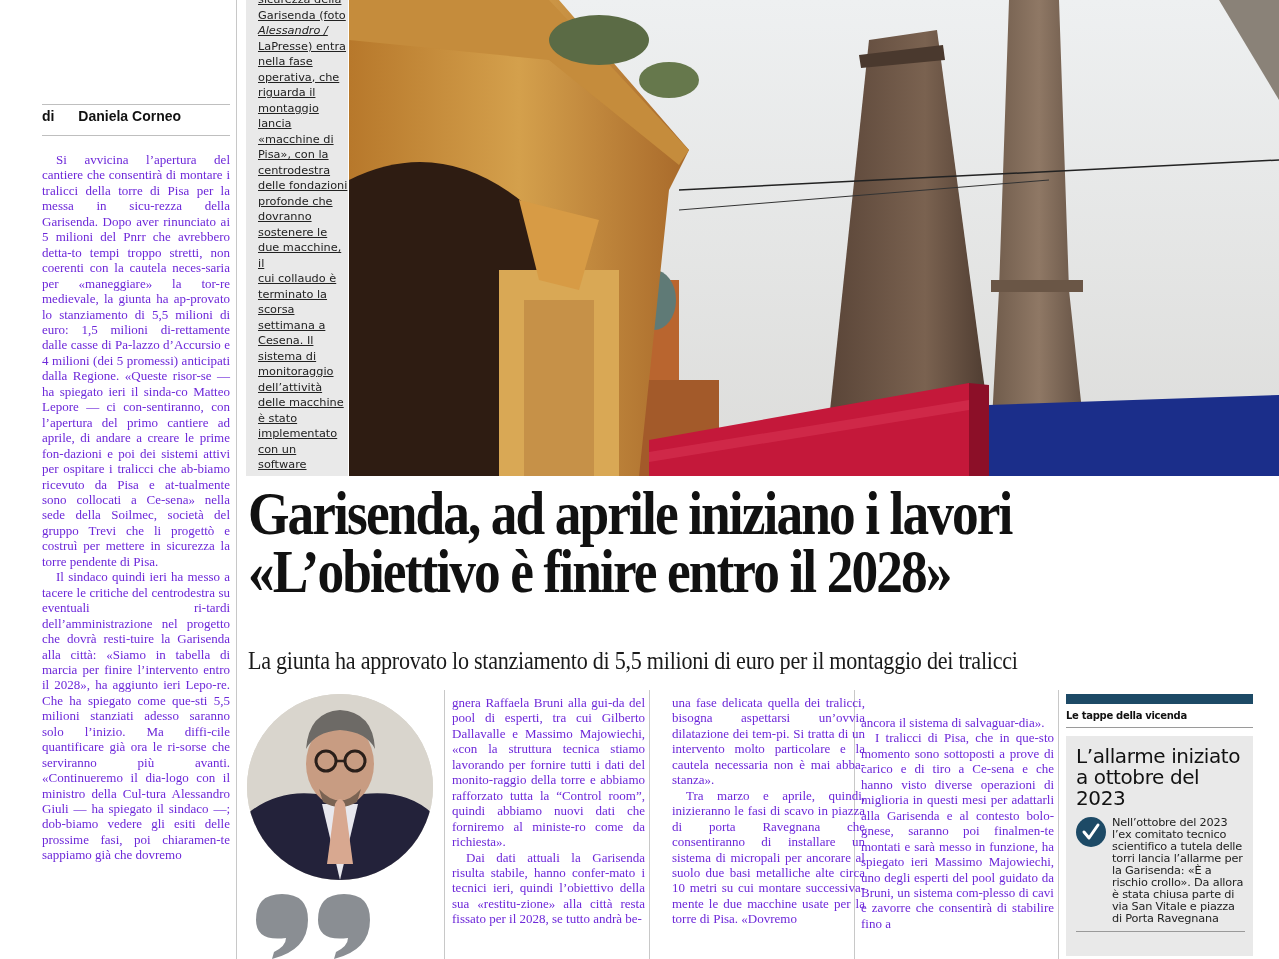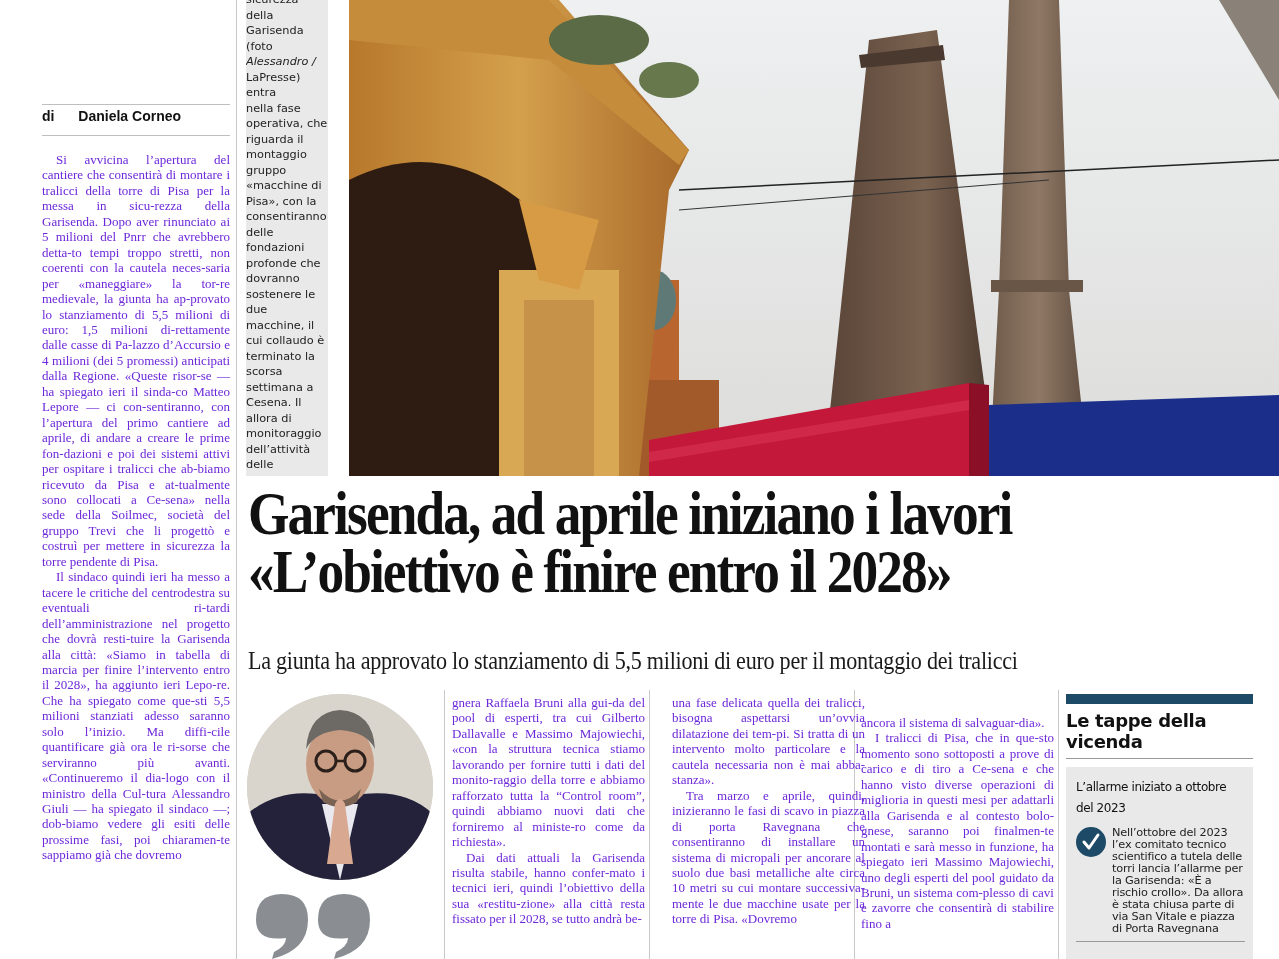--- a/index.html
+++ b/index.html
@@ -10,21 +10,21 @@
   .byline .pre { font-weight: bold; }
   .byline .name { font-weight: bold; padding-left: 20px; }
   .byline-rule-bot { position: absolute; left: 42px; top: 135px; width: 188px; border-top: 1px solid #bfbfbf; }
   .body-text { font-family: Liberation Serif, serif; font-size: 13px; line-height: 15.45px; text-align: justify; color: #6d28d9; hyphens: manual; }
   .body-text p { text-indent: 14px; }
   .left-body { position: absolute; left: 42px; top: 152px; width: 188px; }
 
   .col-divider { position: absolute; top: 0; bottom: 0; border-left: 1px solid #c8c8c8; }
 
   
-  .caption { position: absolute; left: 246px; top: 0; width: 82px; height: 476px; background: #e9e9e9; padding: 0 0 0 0; font-family: "DejaVu Sans", sans-serif; font-size: 11.3px; line-height: 15.5px; color: #222; overflow: hidden; }
+  .caption { position: absolute; left: 246px; top: 0; width: 102px; height: 476px; background: #e9e9e9; padding: 0 0 0 12px; font-family: "DejaVu Sans", sans-serif; font-size: 11.3px; line-height: 15.5px; color: #222; overflow: hidden; text-decoration: underline; }
   .caption .inner { margin-top: -8px; }
 
   
   .photo { position: absolute; left: 349px; top: 0; width: 930px; height: 476px; overflow: hidden; background: linear-gradient(180deg, #e7e9ea 0%, #e1e3e4 60%, #d7d4cf 100%); }
 
   
   .headline { position: absolute; left: 248px; top: 484px; width: 1010px; font-family: "Liberation Serif", serif; font-weight: bold; font-size: 62px; line-height: 58px; letter-spacing: -2.2px; color: #111; transform: scaleX(0.86); transform-origin: left top; white-space: nowrap; }
   .subheadline { position: absolute; left: 248px; top: 646px; font-family: "Liberation Serif", serif; font-size: 25px; line-height: 30px; color: #1a1a1a; transform: scaleX(0.885); transform-origin: left top; white-space: nowrap; letter-spacing: -0.3px; }
 
   
@@ -32,24 +32,24 @@
   .quote-mark { position: absolute; left: 252px; top: 880px; width: 130px; height: 79px; }
 
   .col { position: absolute; top: 695px; width: 193px; }
   .col-a { left: 452px; }
   .col-b { left: 656px; margin-left: 16px; }
   .col-c { left: 861px; margin-top: 20px; }
 
   
   .sidebar { position: absolute; left: 1066px; top: 694px; width: 187px; }
   .sb-bar { height: 10px; background: #1d4a66; }
-  .sb-title { font-family: "DejaVu Sans", sans-serif; font-weight: bold; font-size: 18px; color: #111; padding: 6px 0 6px 0; letter-spacing: -0.3px; }
+  .sb-title { font-family: "DejaVu Sans", sans-serif; font-weight: bold; font-size: 10px; color: #111; padding: 6px 0 6px 0; letter-spacing: -0.3px; }
   .sb-rule { border-top: 1px solid #9a9a9a; }
   .sb-box { margin-top: 8px; background: #e9e9e9; padding: 10px 8px 6px 10px; height: 220px; }
-  .sb-head { font-family: "DejaVu Sans", sans-serif; font-size: 12px; line-height: 21px; color: #111; letter-spacing: -0.4px; }
+  .sb-head { font-family: "DejaVu Sans", sans-serif; font-size: 20px; line-height: 21px; color: #111; letter-spacing: -0.4px; }
   .sb-item { display: flex; margin-top: 8px; }
   .sb-check { flex: 0 0 30px; height: 30px; border-radius: 50%; background: #1d4a66; display: flex; align-items: center; justify-content: center; margin-right: 6px; }
   .sb-text { font-family: "DejaVu Sans", sans-serif; font-size: 11.3px; line-height: 12px; color: #222; letter-spacing: -0.2px; }
   .sb-rule2 { border-top: 1px solid #9a9a9a; margin-top: 6px; }
 </style>
 </head>
 <body>
 
 <div class="byline-rule-top"></div>
 <div class="byline">
@@ -68,35 +68,35 @@
 <div class="caption">
   <div class="inner" id="caption-inner">
       <div>sicurezza della</div>
       <div>Garisenda (foto</div>
       <div style="font-style: italic;">Alessandro /</div>
       <div>LaPresse) entra</div>
       <div>nella fase</div>
       <div>operativa, che</div>
       <div>riguarda il</div>
       <div>montaggio</div>
-      <div>gruppo</div>
+      <div>lancia</div>
       <div>«macchine di</div>
       <div>Pisa», con la</div>
-      <div>consentiranno</div>
+      <div>centrodestra</div>
       <div>delle fondazioni</div>
       <div>profonde che</div>
       <div>dovranno</div>
       <div>sostenere le</div>
       <div>due macchine, il</div>
       <div>cui collaudo è</div>
       <div>terminato la</div>
       <div>scorsa</div>
       <div>settimana a</div>
       <div>Cesena. Il</div>
-      <div>allora di</div>
+      <div>sistema di</div>
       <div>monitoraggio</div>
       <div>dell’attività</div>
       <div>delle macchine</div>
       <div>è stato</div>
       <div>implementato</div>
       <div>con un software</div>
       <div>di controllo</div>
       <div>dedicato</div>
     </div>
 </div>

